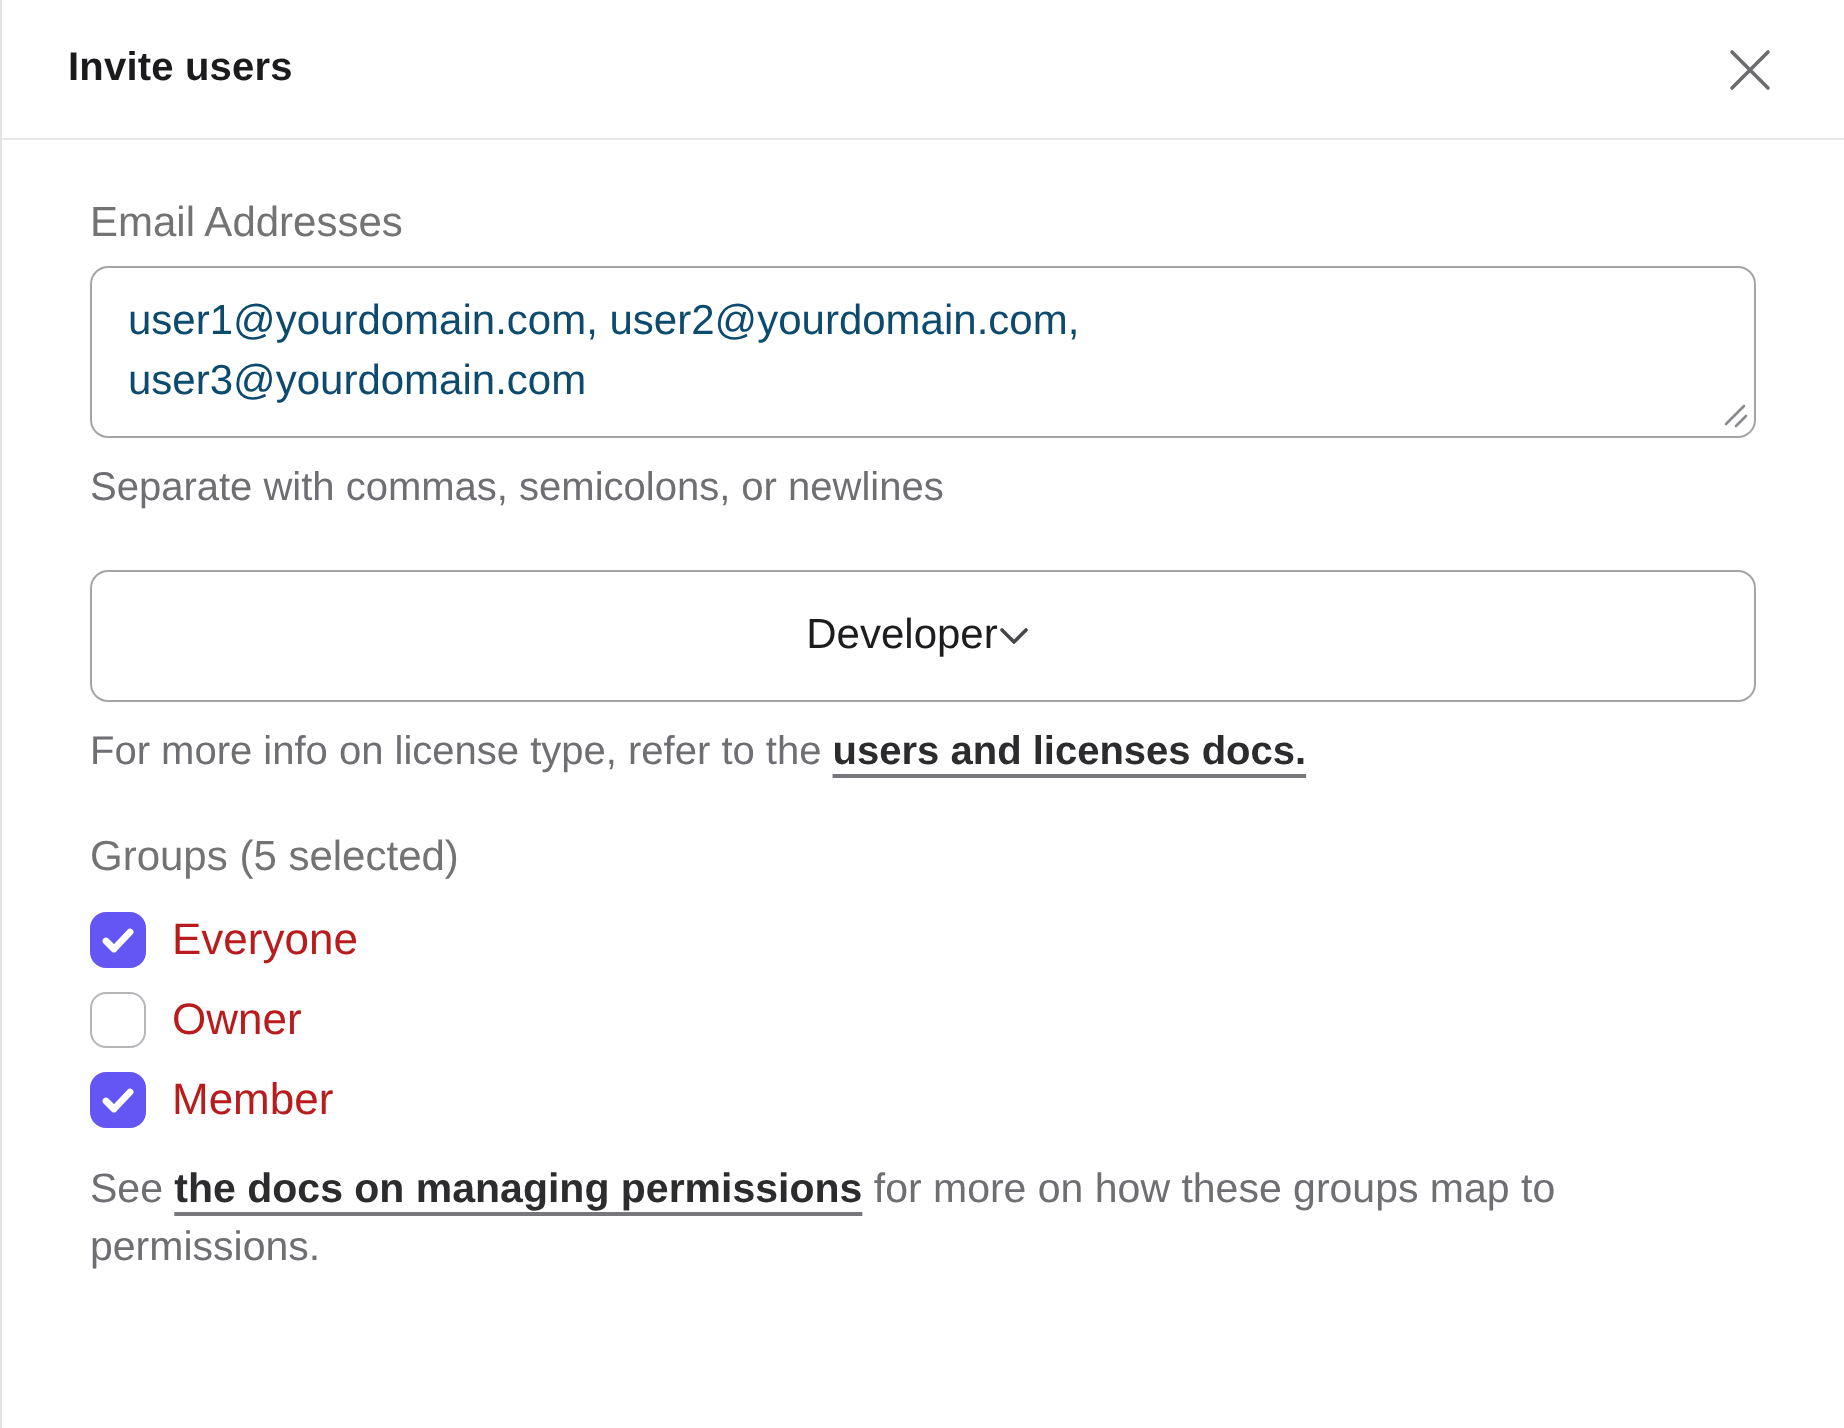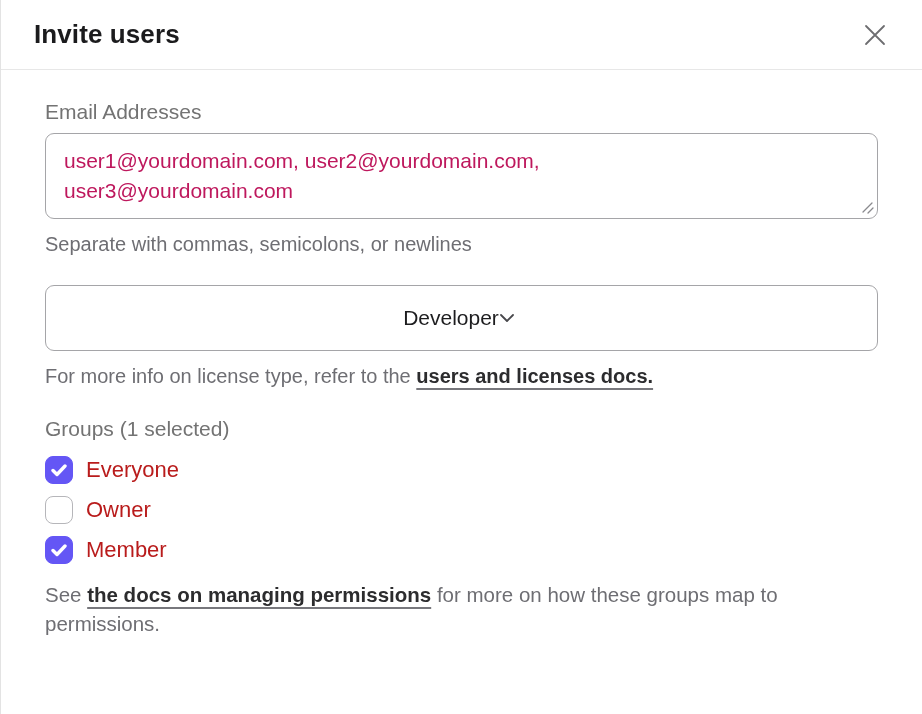--- a/index.html
+++ b/index.html
@@ -16,21 +16,21 @@
   .modal-header {
     height: 70px;
     display: flex;
     align-items: center;
     justify-content: space-between;
     padding: 0 30px 0 33px;
     border-bottom: 1px solid #e7e7e7;
     background: #ffffff;
   }
   .modal-title {
-    font-size: 26px;
+    font-size: 20px;
     font-weight: 700;
     color: #1b1b1d;
     letter-spacing: 0.1px;
   }
   .close-btn {
     background: none;
     border: none;
     cursor: pointer;
     width: 34px; height: 34px;
     display: flex; align-items: center; justify-content: center;
@@ -46,21 +46,21 @@
     line-height: 24px;
   }
 
   .textarea-wrap { position: relative; margin-top: 9px; }
   .email-textarea {
     width: 100%;
     height: 86px;
     font-family: "Liberation Sans", "DejaVu Sans", sans-serif;
     font-size: 21px;
     line-height: 30px;
-    color: #be185d;
+    color: #0c4a6e;
     padding: 12px 18px;
     border: 1px solid #a5a5a8;
     border-radius: 9px;
     resize: none;
     outline: none;
     background: #ffffff;
     display: block;
     overflow: hidden;
   }
   .resize-handle {
@@ -170,21 +170,21 @@
       <div class="select-box" role="combobox">
         <span class="select-value">Developer</span>
         <svg width="16" height="10" viewBox="0 0 16 10" fill="none">
           <path d="M2 2 L8 8 L14 2" stroke="#48484c" stroke-width="1.8" stroke-linecap="round" stroke-linejoin="round"></path>
         </svg>
       </div>
       <div class="helper-text"><span>For more info on license type, refer to the </span><a class="inline-link">users and licenses docs.</a></div>
     </div>
 
     <div class="section">
-      <div class="field-label">Groups (1 selected)</div>
+      <div class="field-label">Groups (5 selected)</div>
 
       <div class="groups-list">
 
         <label class="group-row">
           <span class="checkbox checked" role="checkbox">
             <svg class="check" width="16" height="13" viewBox="0 0 16 13" fill="none">
               <path d="M2 6.5 L6 10.5 L14 2" stroke="#ffffff" stroke-width="3.4" stroke-linecap="round" stroke-linejoin="round"></path>
             </svg>
           </span>
           <span class="group-label">Everyone</span>

